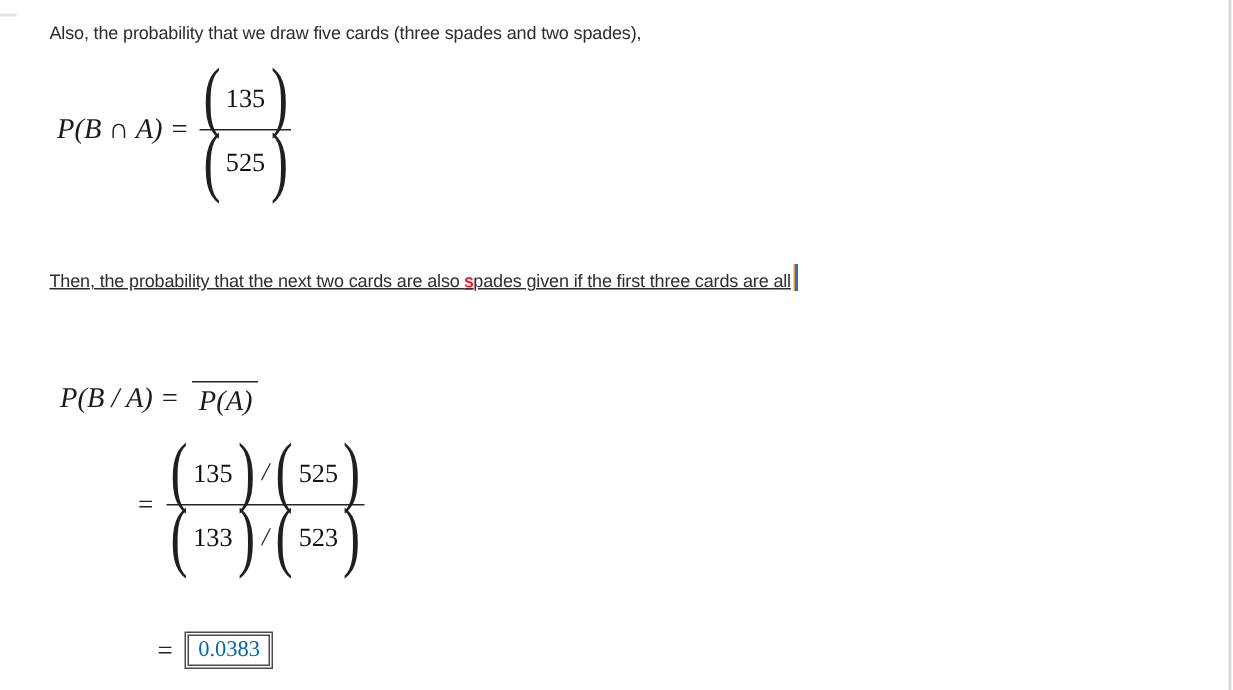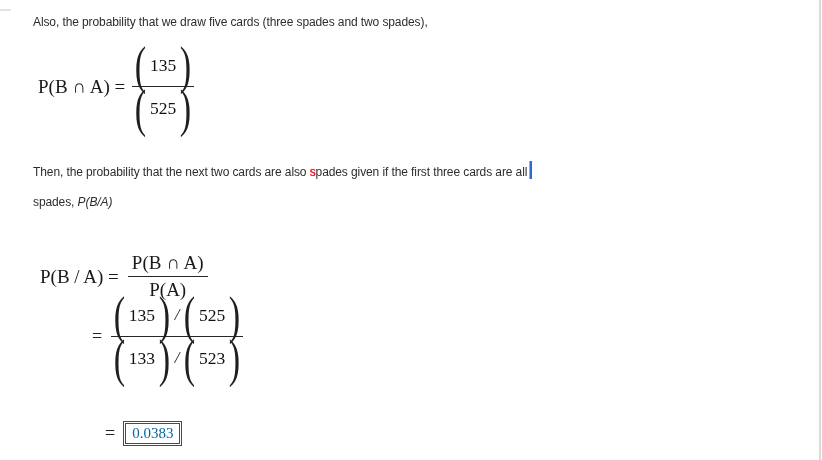--- a/index.html
+++ b/index.html
@@ -27,21 +27,21 @@
   .para {
     position: absolute;
     left: 33px;
     font-size: 12px;
     line-height: 30px;
     color: #2d2d2d;
     letter-spacing: -0.1px;
     white-space: nowrap;
   }
   .para-1 { top: 7px; }
-  .para-2 { top: 157px; }
+  .para-2 { top: 172px; text-decoration: underline; }
   .red-s { color: #e8112d; text-shadow: 0 0 1px #e8112d; }
   .math-inline { font-style: italic; }
 
   .caret {
     display: inline-block;
     width: 3px; height: 18px;
     margin-left: 2px;
     vertical-align: -3px;
     background: linear-gradient(90deg, #e8a33d 0 1px, #2b6bd8 1px 100%);
   }
@@ -52,21 +52,21 @@
     display: flex;
     align-items: center;
     font-family: "Liberation Serif", serif;
     color: #1a1a1a;
   }
   .f1 { left: 38px; top: 46px;  gap: 7px; }
   .f2 { left: 40px; top: 252px; gap: 9px; }
   .f3 { left: 92px; top: 296px; gap: 9px; }
   .f4 { left: 105px; top: 421px; gap: 8px; }
 
-  .mi { font-size: 19px; white-space: pre; }
+  .mi { font-style: italic; font-size: 19px; white-space: pre; }
   .meq { font-size: 18px; color: #222; }
 
   .frac { display: inline-flex; flex-direction: column; align-items: center; }
   .frac-bar {
     align-self: stretch;
     height: 0;
     border-top: 1.6px solid #262626;
     margin: 2px 0;
   }
   .frac .mi { padding: 0 4px; }
@@ -132,29 +132,25 @@
       </span>
       <span class="paren">)</span>
     </span>
   </span>
 </div>
 
 <div class="para para-2">
   <div>
     <span>Then, the probability that the next two cards are also </span><span class="red-s">s</span><span>pades given if the first three cards are all</span><span class="caret"></span>
   </div>
-  <div>
-    <span>spades, </span><span class="math-inline">P(B/A)</span>
-  </div>
 </div>
 
 <div class="math-block f2">
   <span class="mi">P(B / A) =</span>
   <span class="frac">
-    <span class="mi">P(B ∩ A)</span>
     <span class="frac-bar"></span>
     <span class="mi">P(A)</span>
   </span>
 </div>
 
 <div class="math-block f3">
   <span class="meq">=</span>
   <span class="frac">
     <span class="binom-row">
       <span class="binom">

